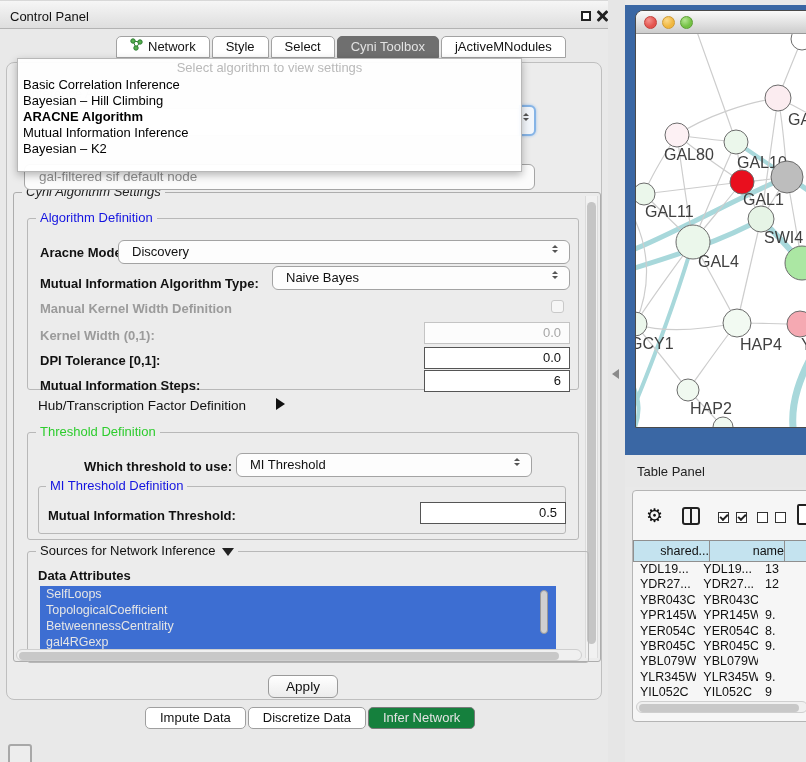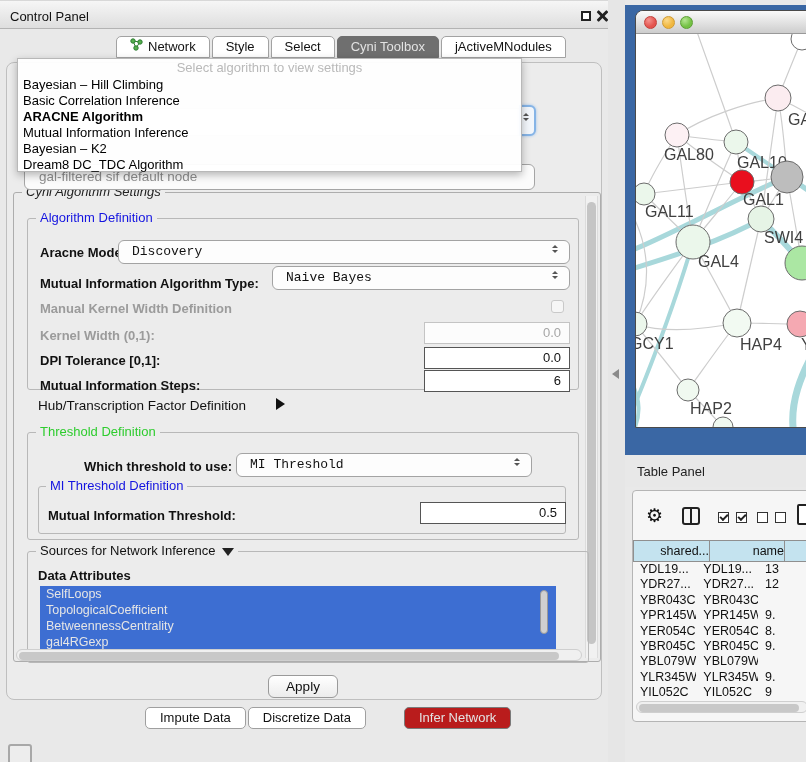--- a/index.html
+++ b/index.html
@@ -48,21 +48,21 @@
   .popup-item.bold { font-weight:bold; }
 
   
   .fs { position:absolute; border:1px solid #adadad; border-radius:3px; }
   .fs-label { position:absolute; background:#ececec; padding:0 4px; font-size:13px; line-height:14px; }
   .lbl { position:absolute; font-size:13px; font-weight:bold; color:#111; white-space:nowrap; }
   .lbl.dis { color:#9b9b9b; }
   .lbl.plain { font-weight:normal; }
 
   .combo { position:absolute; height:24px; background:#fdfdfd; border:1px solid #a3a3a3;
-    border-radius:6px; font-size:13px; line-height:22px; padding-left:13px; color:#111;font-family:Liberation Mono, monospace; }
+    border-radius:6px; font-size:13px; line-height:22px; padding-left:13px; color:#111; }
   .spin { position:absolute; right:9px; top:4px; width:10px; }
   .spin i { display:block; width:0; height:0; border:3.5px solid transparent; margin:0 auto; }
   .spin .up { border-bottom-color:#555; border-top-width:0; margin-bottom:2px; }
   .spin .dn { border-top-color:#555; border-bottom-width:0; }
 
   .tfield { position:absolute; height:22px; background:#fff; font-size:13px; line-height:20px;
     text-align:right; padding-right:8px; }
   .tfield.en { border:1px solid #555; color:#111; }
   .tfield.dis { border:1px solid #c4c4c4; color:#a6a6a6; background:#fcfcfc; }
 
@@ -82,21 +82,21 @@
   .hscroll { background:#f0f0f0; border:1px solid #cfcfcf; border-radius:6px; }
   .hthumb { position:absolute; background:#c8c8c8; border-radius:5px; }
 
   .apply-btn { left:268px; top:675px; width:70px; height:23px; border:1px solid #9a9a9a;
     border-radius:6px; background:linear-gradient(#ffffff,#ececec); font-size:13.5px;
     text-align:center; line-height:21px; color:#111; }
 
   .bottom-tabs { left:145px; top:707px; height:14px; display:flex; }
   .bt-tab { height:22px; padding:0 14px; background:#fff; border:1px solid #9f9f9f;
     border-radius:5px; margin-right:2px; font-size:13px; line-height:20px; color:#111; }
-  .bt-tab.sel { background:#b91c1c; border-color:#7a7a7a; color:#e3e3e3;margin-left:36px; }
+  .bt-tab.sel { background:#15803d; border-color:#7a7a7a; color:#e3e3e3; }
 
   .mini-btn { left:8px; top:744px; width:24px; height:24px; border:2px solid #a8a8a8;
     border-radius:3px; background:#ededed; }
 
   
   .divider { left:608px; top:0; width:17px; height:762px; background:#e6e6e6; }
   .split-arrow { left:612px; top:369px; width:0; height:0; border:5px solid transparent;
     border-right:7px solid #8b8b8b; border-left-width:0; }
 
   .net-panel { left:625px; top:5px; width:181px; height:450px; background:#3a67a4; }
@@ -176,26 +176,25 @@
     <span class="spin" style="right:3px; top:6px;">
       <i class="up"></i>
       <i class="dn"></i>
     </span>
   </div>
 <div class="abs partial-combo">gal-filtered sif default node</div>
 
 <div class="abs popup">
   <div class="popup-header">Select algorithm to view settings</div>
   <div id="popup-items">
+      <div class="popup-item">Basic Correlation Inference</div>
       <div class="popup-item">Bayesian – Hill Climbing</div>
-      <div class="popup-item">Basic Correlation Inference</div>
       <div class="popup-item bold">ARACNE Algorithm</div>
       <div class="popup-item">Mutual Information Inference</div>
       <div class="popup-item">Bayesian – K2</div>
-      <div class="popup-item">Dream8 DC_TDC Algorithm</div>
     </div>
 </div>
 
 <div class="fs" style="left:13px; top:192px; width:588px; height:470px;"></div>
 <span class="fs-label" style="left:22px; top:185px; color:#222;font-style:italic;">Cyni Algorithm Settings</span>
 
 <div class="abs vscroll" style="left:585px; top:196px; width:13px; height:462px;">
   <div class="vthumb" style="left:1px; top:6px; width:9px; height:442px;"></div>
 </div>
 

